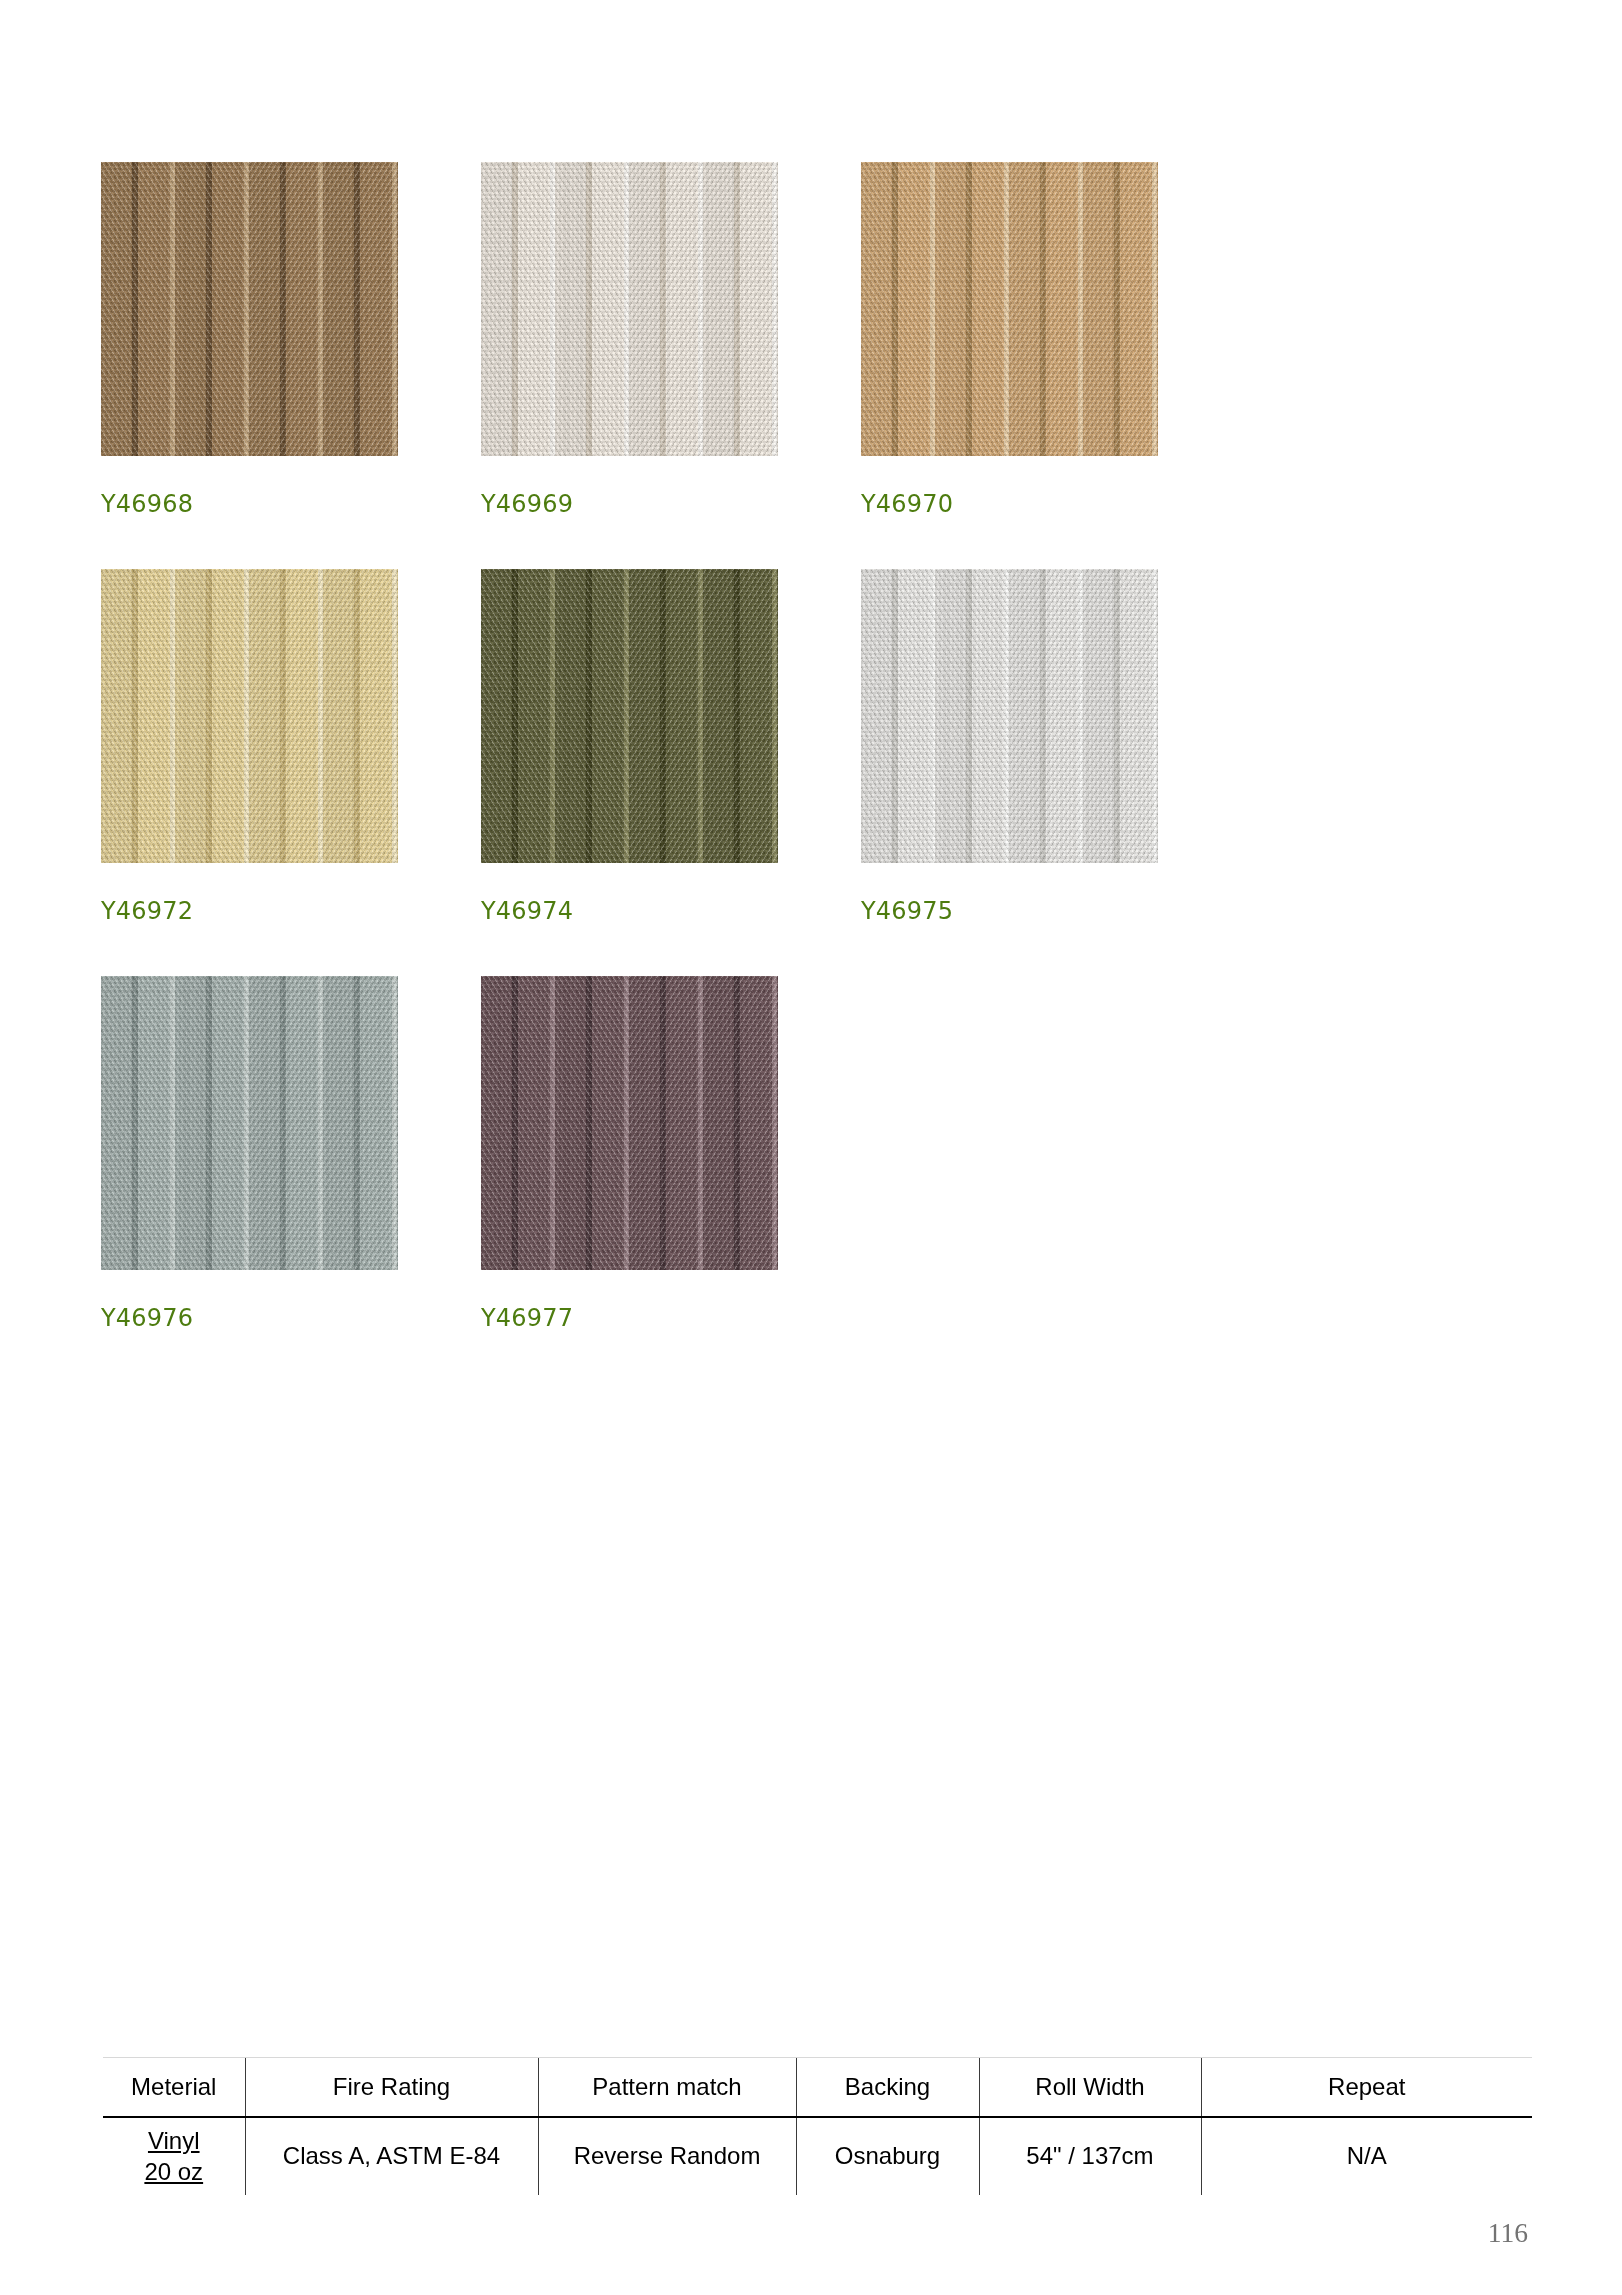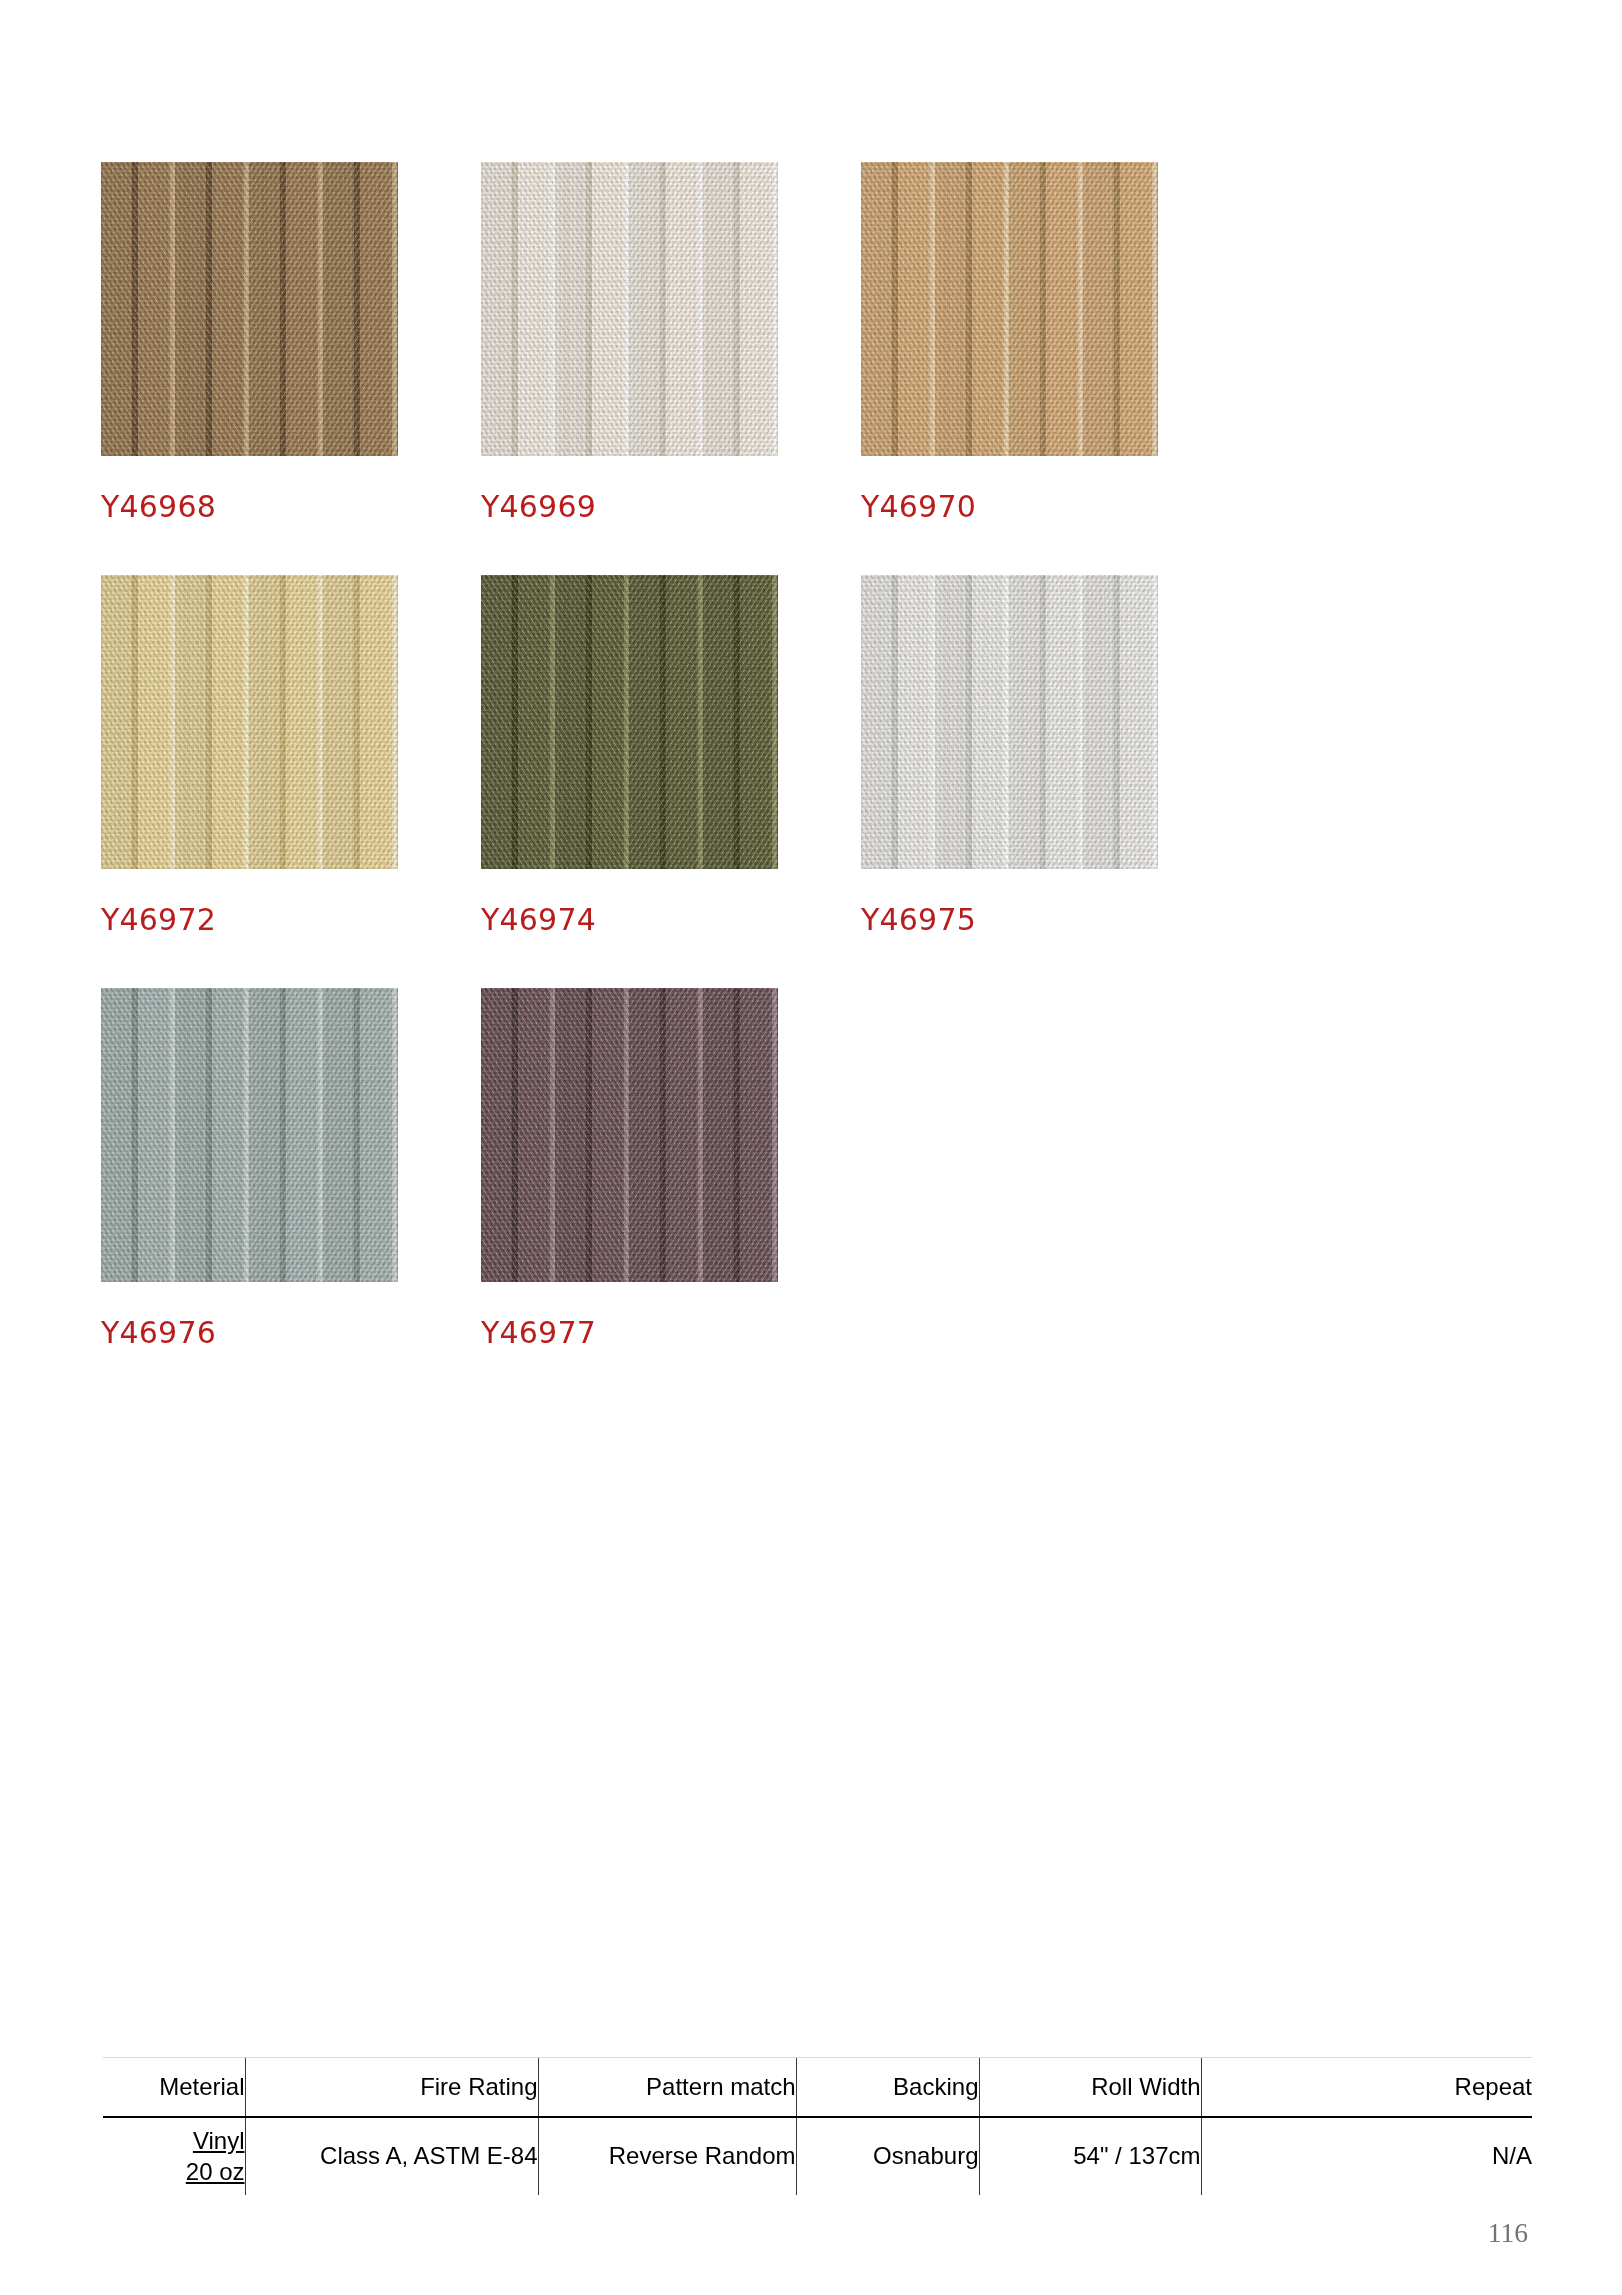--- a/index.html
+++ b/index.html
@@ -111,23 +111,23 @@
       repeating-linear-gradient(90deg,
         rgba(0,0,0,0.07) 0px,
         rgba(0,0,0,0.07) 0.7px,
         rgba(255,255,255,0.05) 0.7px,
         rgba(255,255,255,0.05) 1.3px);
     opacity: .75;
   }
 
   .swatch-label {
     margin-top: 36px;
-    font-size: 30px;
+    font-size: 24px;
     line-height: 1;
-    color: #b91c1c;
+    color: #4d7c0f;
     letter-spacing: 0.2px;
     font-family: "DejaVu Sans", sans-serif;
   }
 
   
   #spec-table {
     position: absolute;
     left: 103px;
     top: 2057px;
     width: 1429px;
@@ -136,21 +136,21 @@
   }
   #spec-table col.c0 { width: 142px; }
   #spec-table col.c1 { width: 293px; }
   #spec-table col.c2 { width: 258px; }
   #spec-table col.c3 { width: 183px; }
   #spec-table col.c4 { width: 222px; }
   #spec-table col.c5 { width: 331px; }
 
   #spec-table th,
   #spec-table td {
-    text-align: right;
+    text-align: center;
     vertical-align: middle;
     font-weight: normal;
     font-size: 24px;
     color: #000000;
     padding: 0;
     border-left: 1.3px solid #3a3a3a;
   }
   #spec-table th:first-child,
   #spec-table td:first-child { border-left: none; }
 

